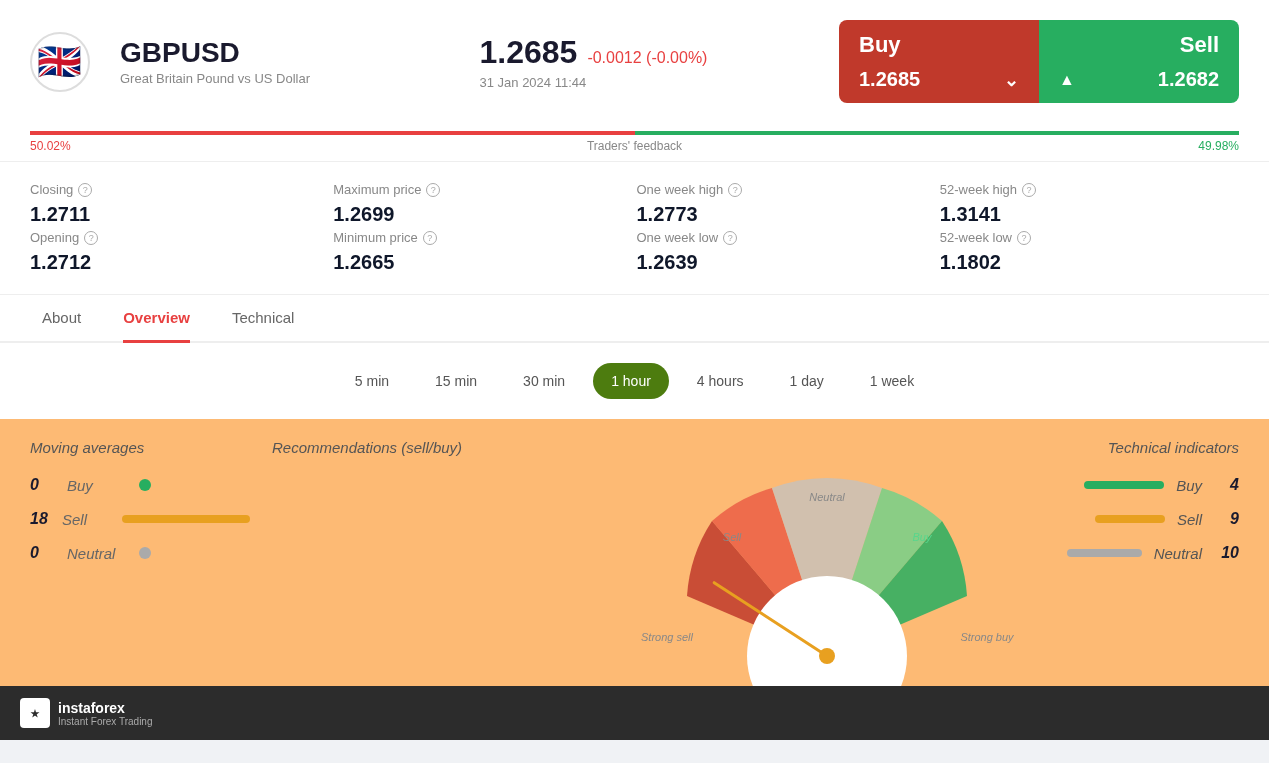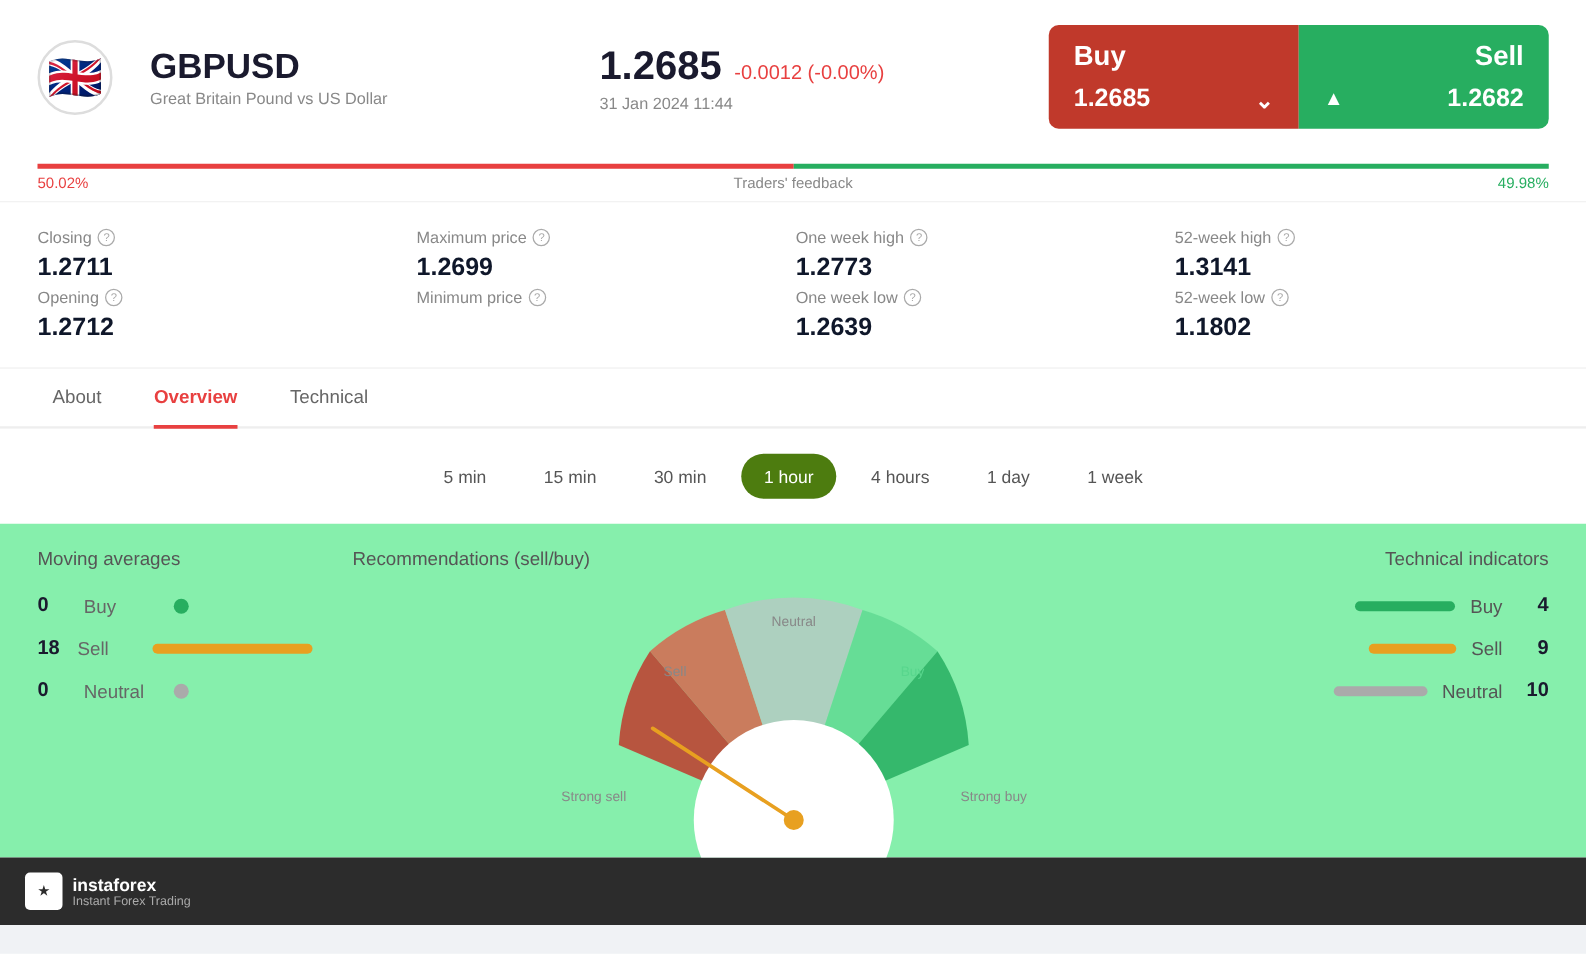--- a/index.html
+++ b/index.html
@@ -258,22 +258,23 @@
 
     .time-btn.active {
       background: #4d7c0f;
       color: white;
     }
 
     
     .technical-section {
       display: flex;
       padding: 20px 30px;
-      background: #86efac;
-      gap: 12px;
+      background: #fdba74;
+      gap: 2px;
+      font-style: italic;
     }
 
     .moving-averages {
       width: 220px;
       flex-shrink: 0;
     }
 
     .section-title {
       font-size: 15px;
       color: #555;
@@ -309,21 +310,21 @@
     .ma-bar {
       height: 8px;
       border-radius: 4px;
     }
 
     
     .gauge-container {
       flex: 1;
       display: flex;
       flex-direction: column;
-      align-items: center;
+      align-items: flex-end;
     }
 
     .gauge-title {
       font-size: 15px;
       color: #555;
       margin-bottom: 10px;
       align-self: flex-start;
       margin-left: 20px;
     }
 
@@ -491,20 +492,21 @@
         <span>Opening</span>
         <span class="info-icon">?</span>
       </div>
       <div class="stat-value">1.2712</div>
     </div>
     <div class="stat-item">
       <div class="stat-label">
         <span>Minimum price</span>
         <span class="info-icon">?</span>
       </div>
+      <div class="stat-value">1.2665</div>
     </div>
     <div class="stat-item">
       <div class="stat-label">
         <span>One week low</span>
         <span class="info-icon">?</span>
       </div>
       <div class="stat-value">1.2639</div>
     </div>
     <div class="stat-item">
       <div class="stat-label">

